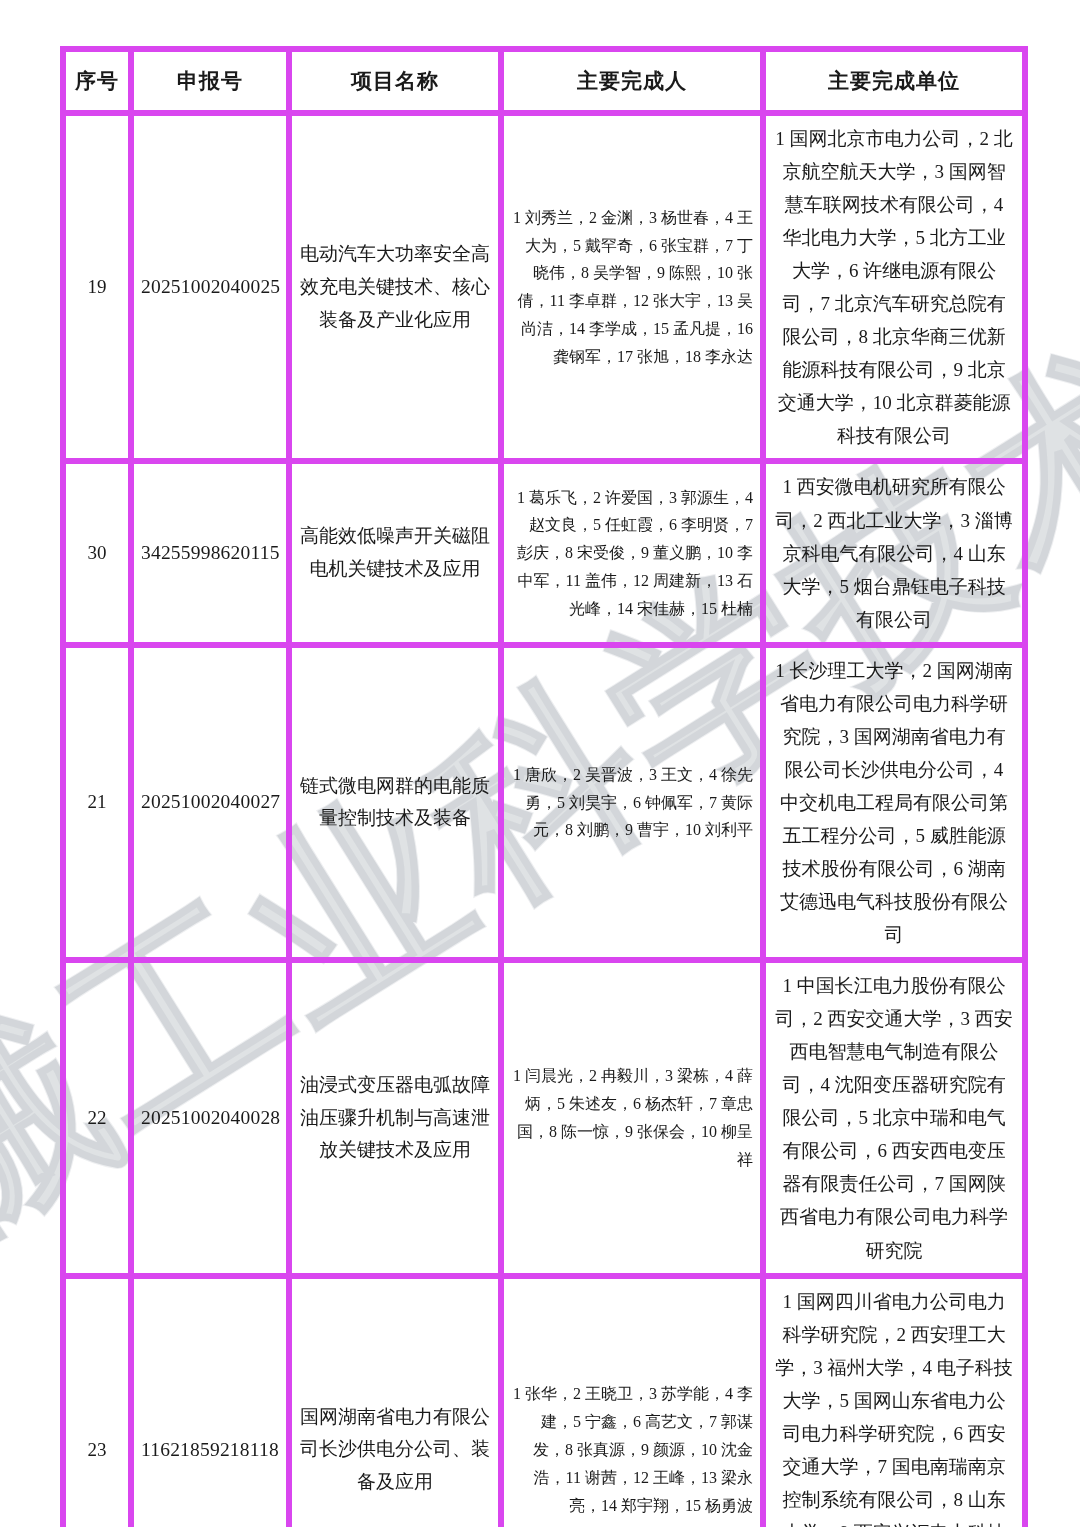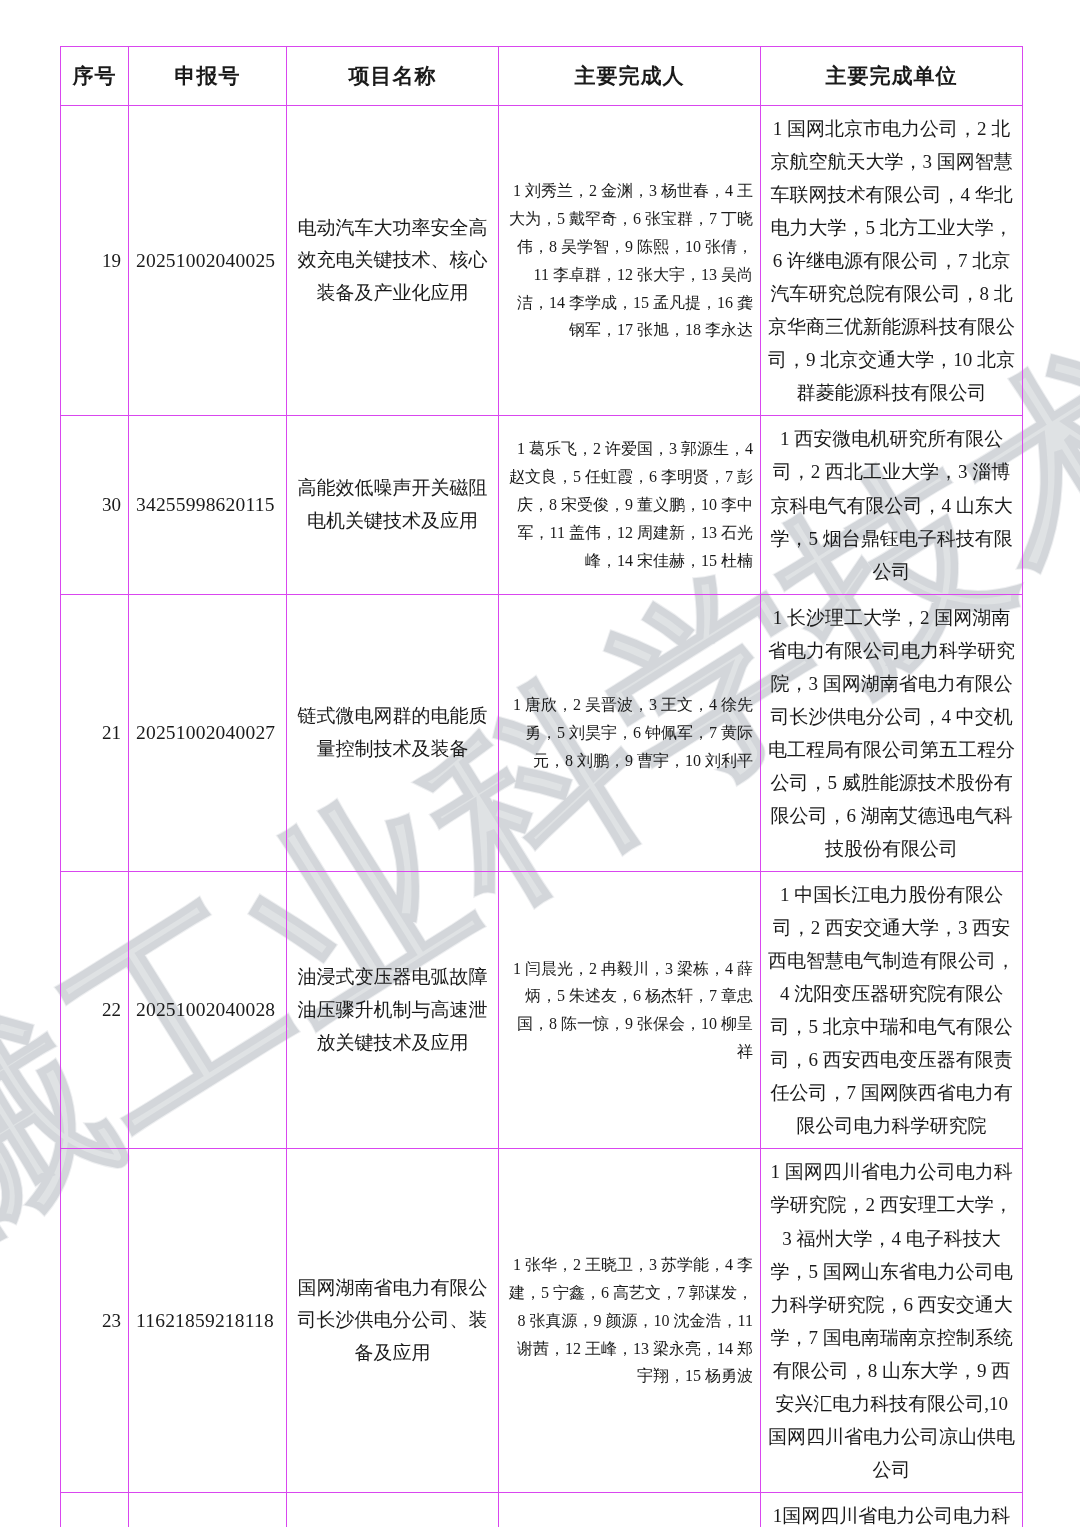--- a/index.html
+++ b/index.html
@@ -49,21 +49,21 @@
   }
 
   table.award-table {
     border-collapse: collapse;
     width: 962px;
     table-layout: fixed;
     background: transparent;
   }
   table.award-table td,
   table.award-table th {
-    border: 1px solid #d946ef;
+    border: 6px solid #d946ef;
     vertical-align: middle;
     padding: 6px 7px;
     background: transparent;
     margin-top: 32px;
   }
 
   
   col.c-seq   { width: 68px;  }
   col.c-decl  { width: 158px; }
   col.c-proj  { width: 212px; }
@@ -73,21 +73,21 @@
   thead th {
     text-align: center;
     font-weight: 700;
     font-size: 21px;
     height: 46px;
     padding: 8px 6px;
     letter-spacing: 1px;
   }
 
   td.seq {
-    text-align: right;
+    text-align: center;
     font-size: 19px;
   }
   td.decl {
     text-align: left;
     font-size: 19.5px;
     letter-spacing: 0.2px;
   }
   td.proj {
     text-align: center;
     font-size: 19px;

